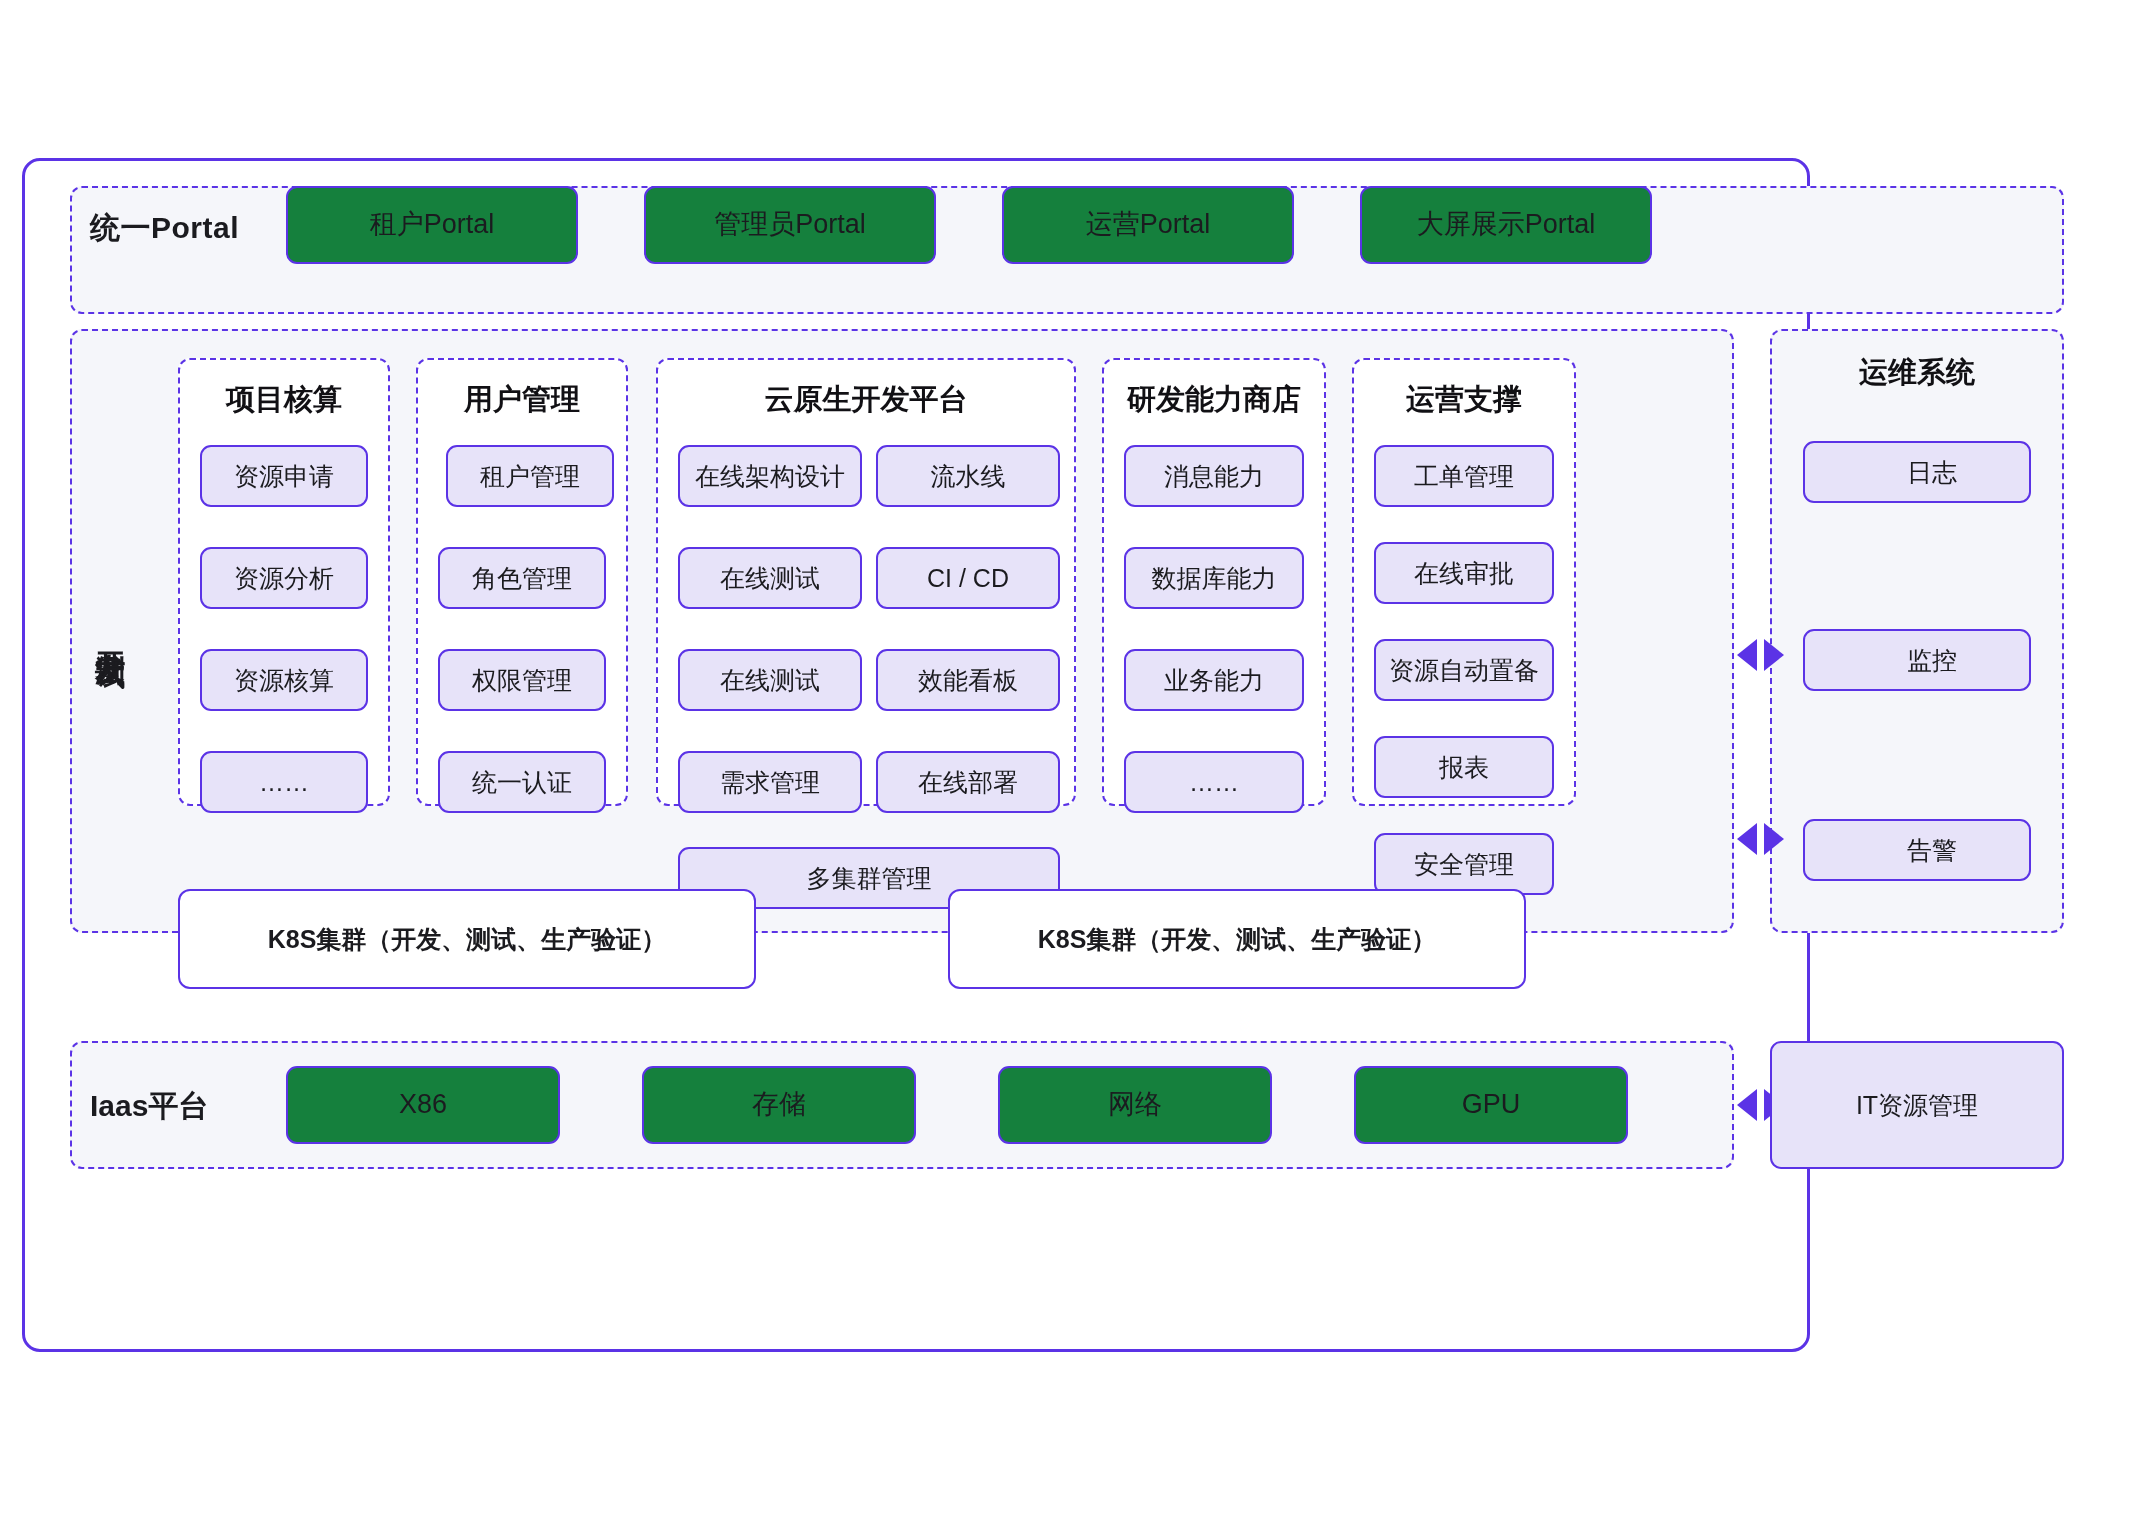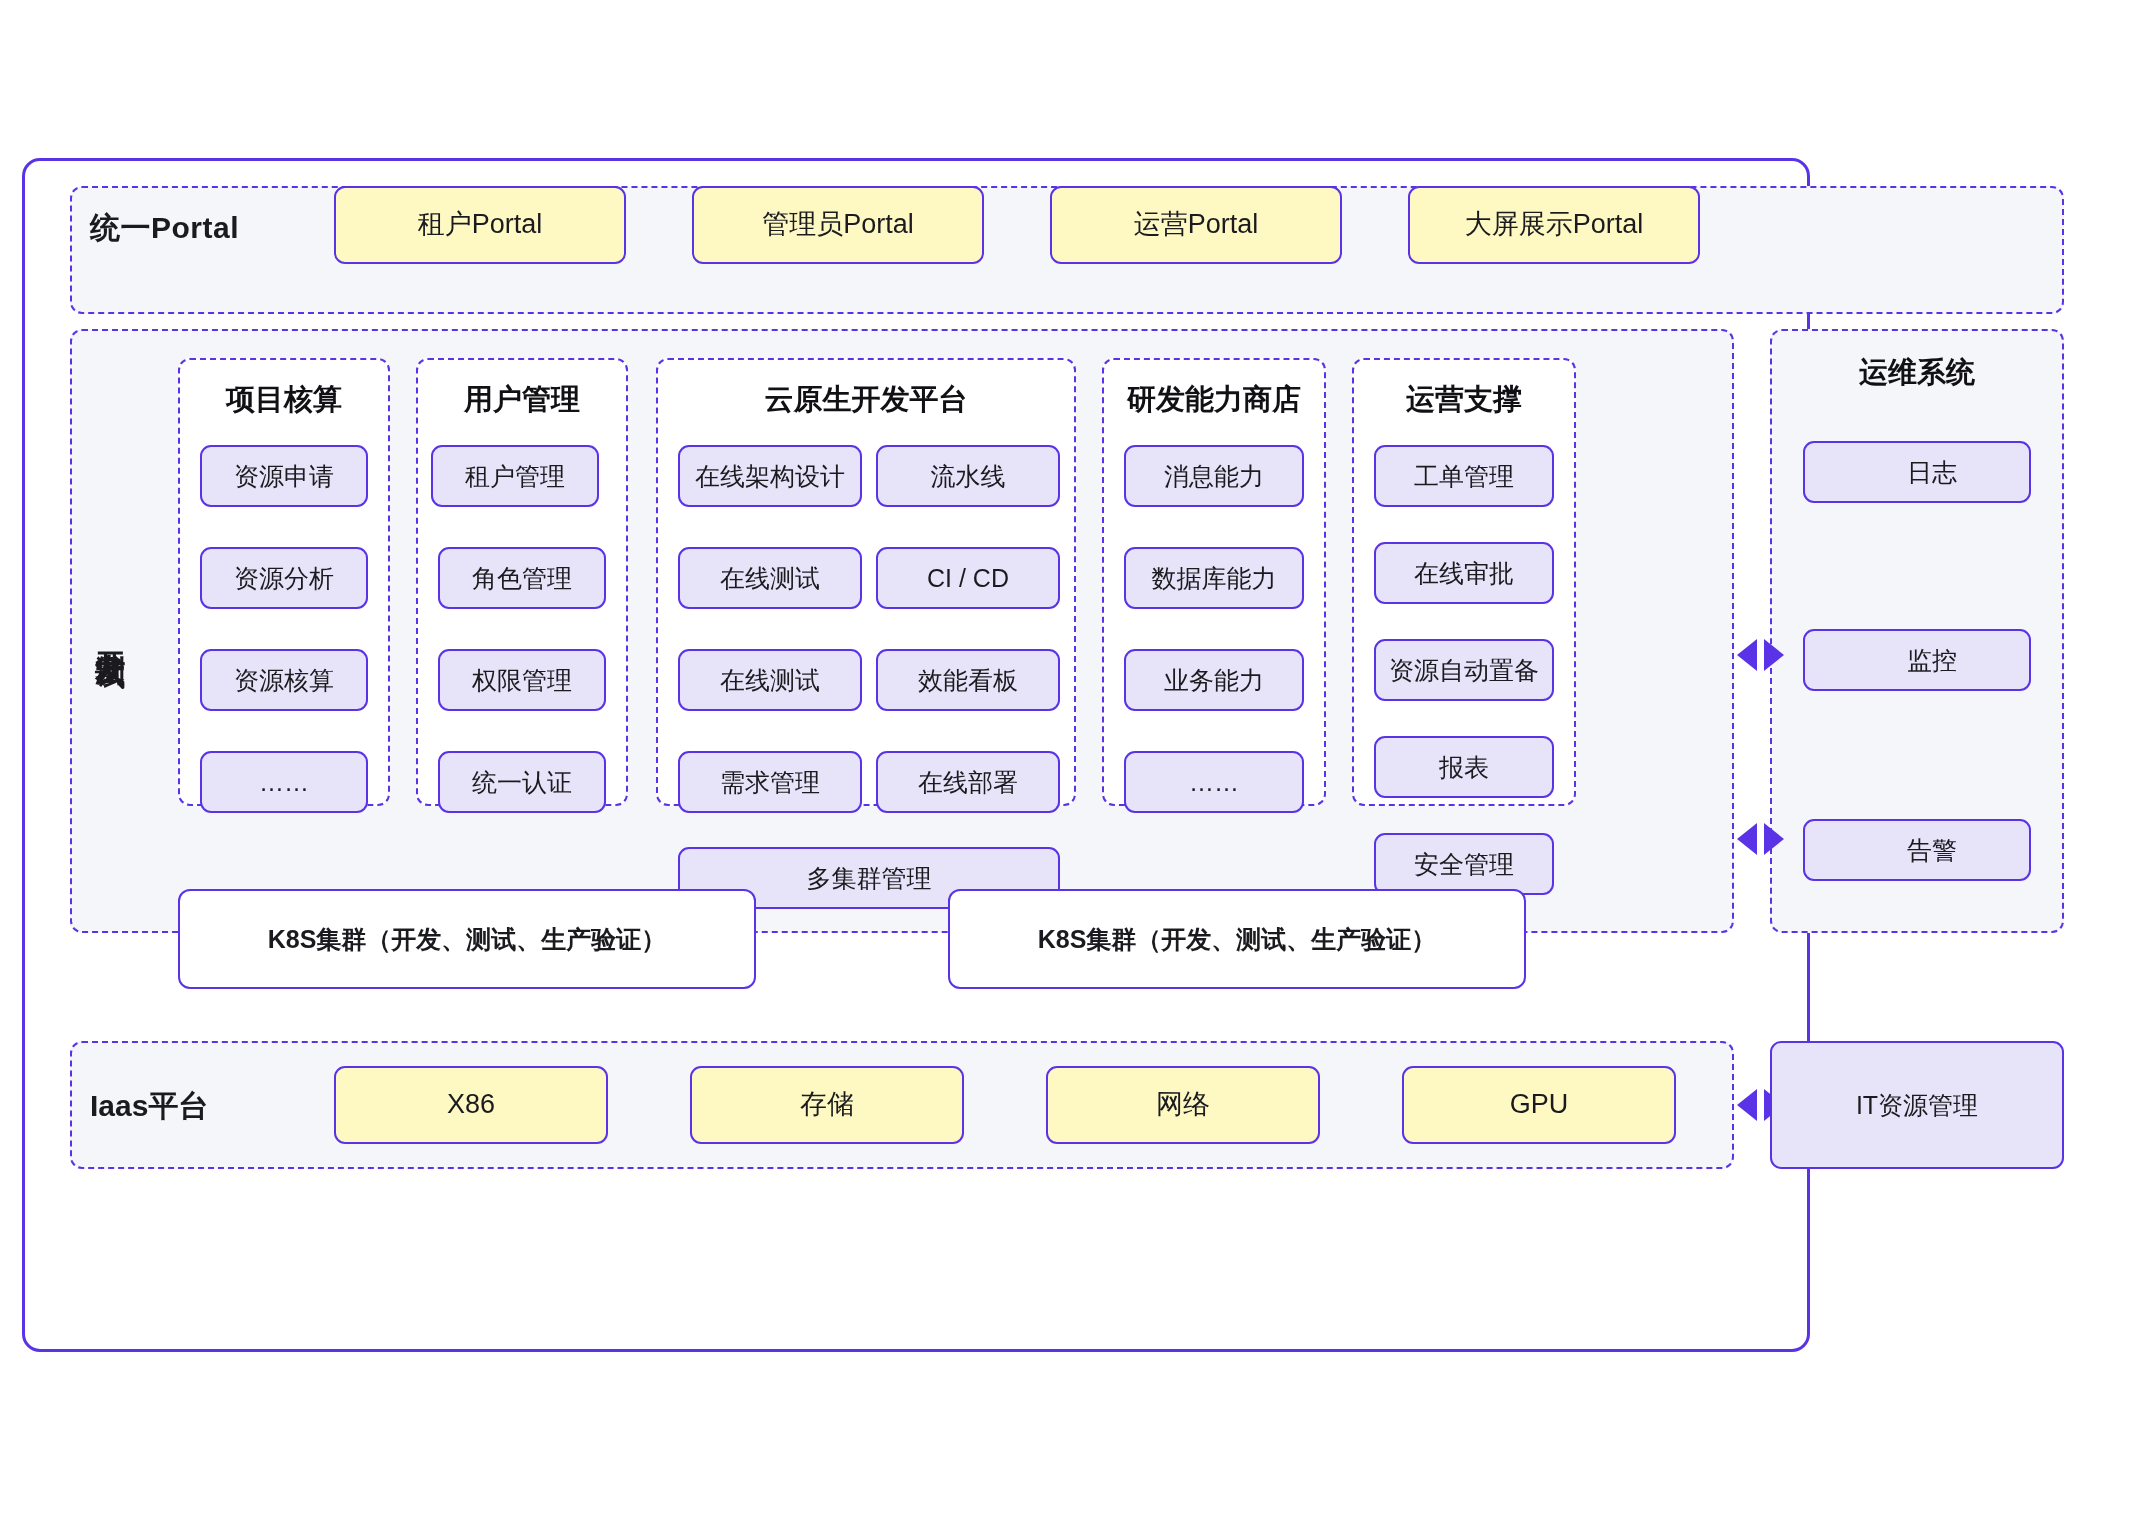--- a/index.html
+++ b/index.html
@@ -30,22 +30,21 @@
     border-radius:11px;
     background:#E7E3F9;
     box-sizing:border-box;
     display:flex;align-items:center;justify-content:center;
     font-size:25px;
     color:#1b1b1f;
     text-align:center;
     line-height:1.15;
   }
   .pill-white{
-    background:#fef9c3;
-    margin-left:48px;
+    background:#15803d;
   }
   .group-title{
     font-weight:bold;
     font-size:29px;
     text-align:center;
     color:#111014;
   }
   
   #portal-band{left:45px;top:25px;width:1994px;height:128px;}
   #portal-label{
@@ -128,21 +127,21 @@
     <div class="group-title">项目核算</div>
   </div>
   <div class="pill col-pill" style="left:175px;top:284px;width:168px">资源申请</div>
   <div class="pill col-pill" style="left:175px;top:386px;width:168px">资源分析</div>
   <div class="pill col-pill" style="left:175px;top:488px;width:168px">资源核算</div>
   <div class="pill col-pill" style="left:175px;top:590px;width:168px">……</div>
 
   <div class="col-group" style="left:391px;width:212px">
     <div class="group-title">用户管理</div>
   </div>
-  <div class="pill col-pill" style="left:406px;top:284px;width:168px">租户管理</div>
+  <div class="pill col-pill" style="left:421px;top:284px;width:168px">租户管理</div>
   <div class="pill col-pill" style="left:413px;top:386px;width:168px">角色管理</div>
   <div class="pill col-pill" style="left:413px;top:488px;width:168px">权限管理</div>
   <div class="pill col-pill" style="left:413px;top:590px;width:168px">统一认证</div>
 
   <div class="col-group" style="left:631px;width:420px">
     <div class="group-title">云原生开发平台</div>
   </div>
   <div class="pill col-pill" style="left:653px;top:284px;width:184px">在线架构设计</div>
   <div class="pill col-pill" style="left:851px;top:284px;width:184px">流水线</div>
   <div class="pill col-pill" style="left:653px;top:386px;width:184px">在线测试</div>

